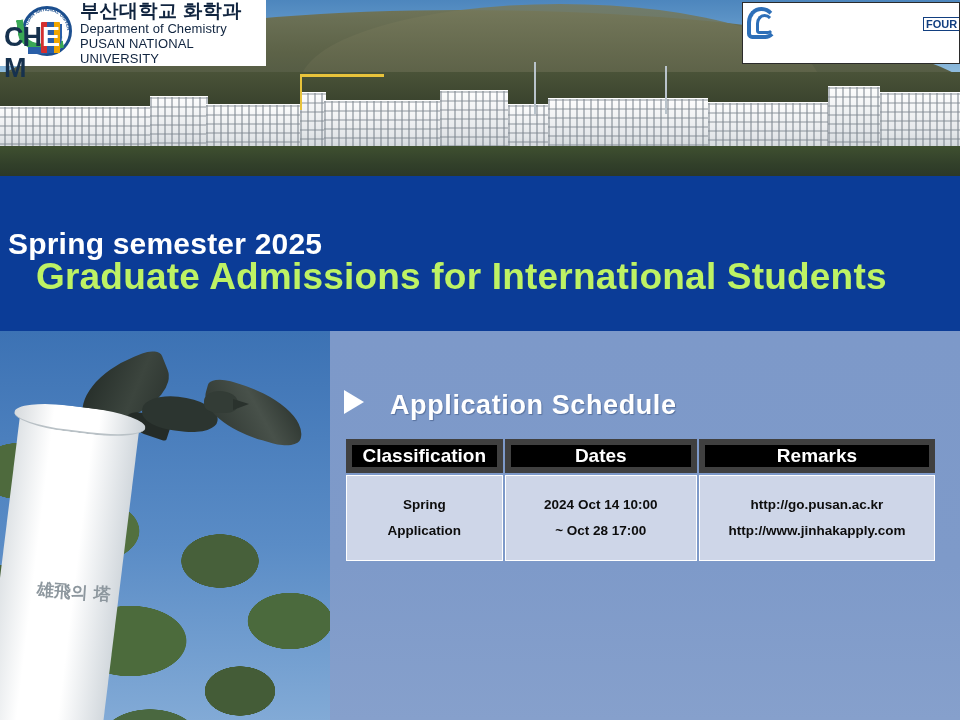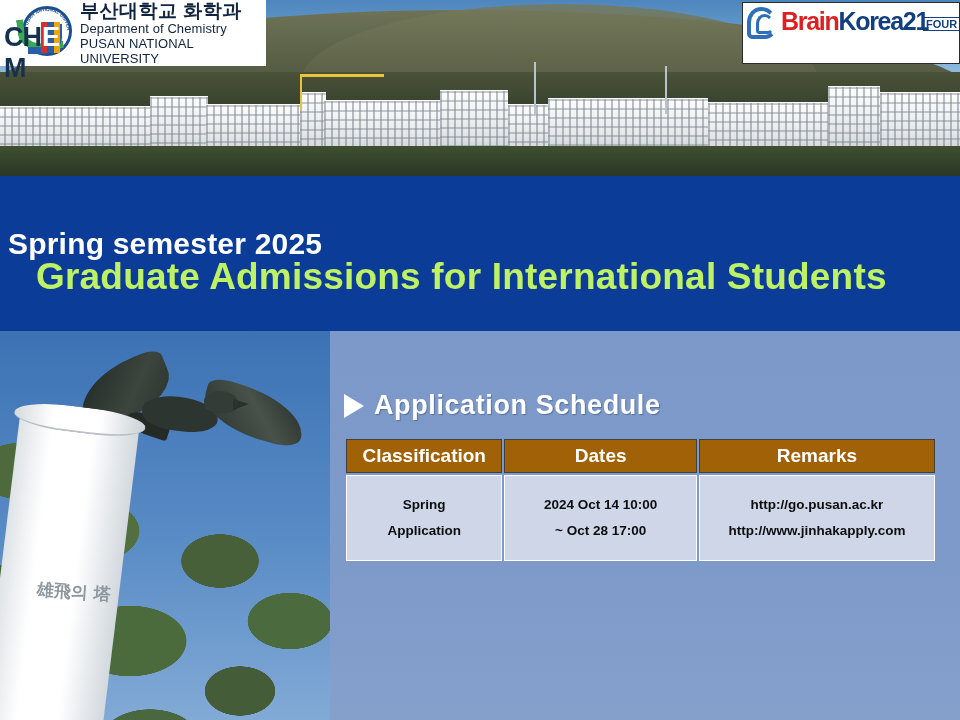--- a/index.html
+++ b/index.html
@@ -255,21 +255,21 @@
   }
   .eagle .tail {
     position: absolute; left: 56px; top: 54px; width: 44px; height: 20px;
     background: #242b27; border-radius: 40% 10% 10% 60%;
     transform: rotate(18deg);
   }
 
   
   .sec-head {
     position: absolute; left: 344px; top: 390px;
-    display: flex; align-items: center; gap: 10px;
+    display: flex; align-items: flex-start; gap: 26px;
     z-index: 5;
   }
   .sec-head .tri {
     width: 0; height: 0;
     border-left: 20px solid #ffffff;
     border-top: 12px solid transparent;
     border-bottom: 12px solid transparent;
   }
   .sec-head .label {
     color: #ffffff; font-size: 27px; font-weight: bold;
@@ -280,25 +280,25 @@
   
   .sched-table {
     position: absolute; left: 344px; top: 437px;
     width: 593px;
     border-collapse: separate;
     border-spacing: 2px;
     background: transparent;
     z-index: 5;
   }
   .sched-table th {
-    background: #a16207;
+    background: #000000;
     color: #ffffff;
     font-size: 19px; font-weight: bold;
     height: 34px;
-    border: 1px solid #404040;
+    border: 6px solid #404040;
     text-align: center;
     vertical-align: middle;
   }
   .sched-table td {
     font-size: 13.5px; font-weight: bold; color: #0d0d0d;
     text-align: center; vertical-align: middle;
     border: 1px solid #ffffff;
     padding: 6px 4px;
     line-height: 1.9;
   }
@@ -381,23 +381,20 @@
     <div class="txts">
       <div class="kr">부산대학교 화학과</div>
       <div class="en">Department of Chemistry  PUSAN NATIONAL UNIVERSITY</div>
     </div>
   </div>
 
   <div class="logo-right">
     <div class="bk-head">
       <div class="hd-out"></div>
       <div class="hd-in"></div>
-    </div>
-    <div class="bk-title">
-      <span class="brain">Brain</span><span class="korea">Korea</span><span class="n21">21</span>
     </div>
     <div class="bk-four">FOUR</div>
   </div>
 
   <div class="banner">
     <div class="line1">Spring semester 2025</div>
     <div class="line2">Graduate Admissions for International Students</div>
   </div>
 
   <div class="lower">

